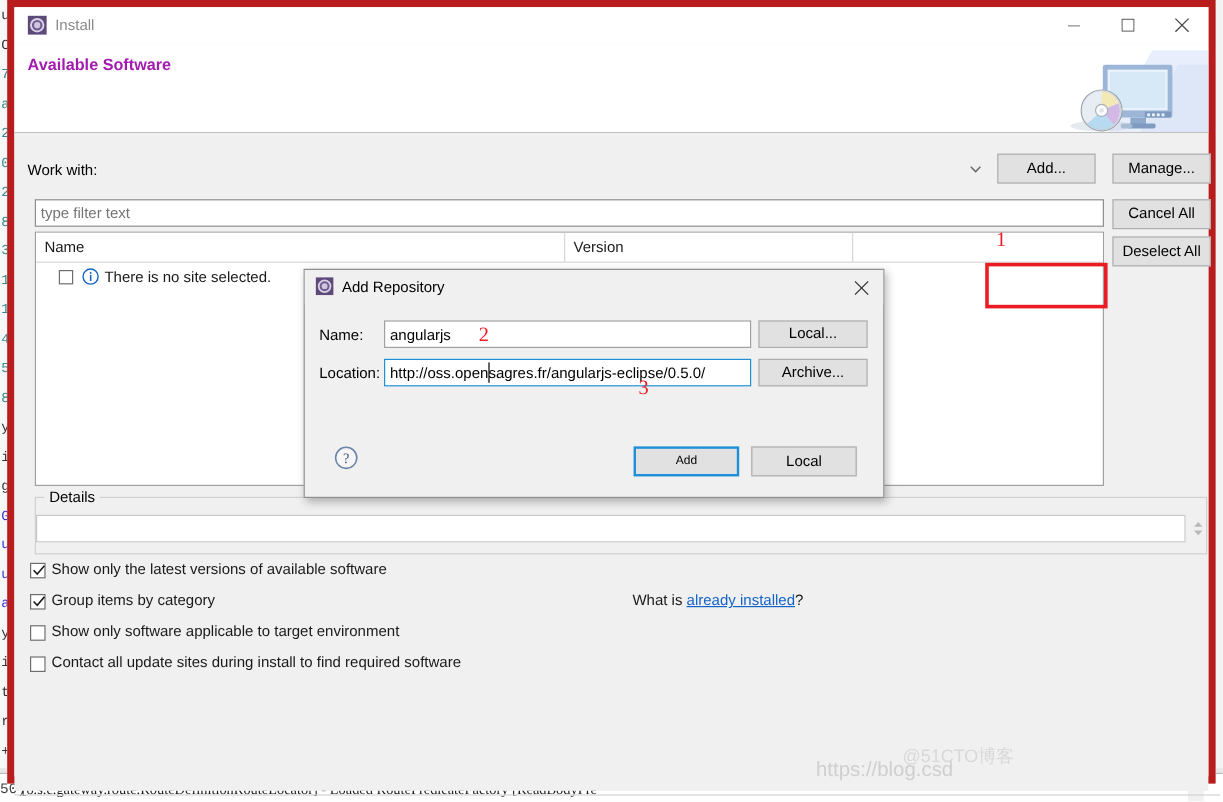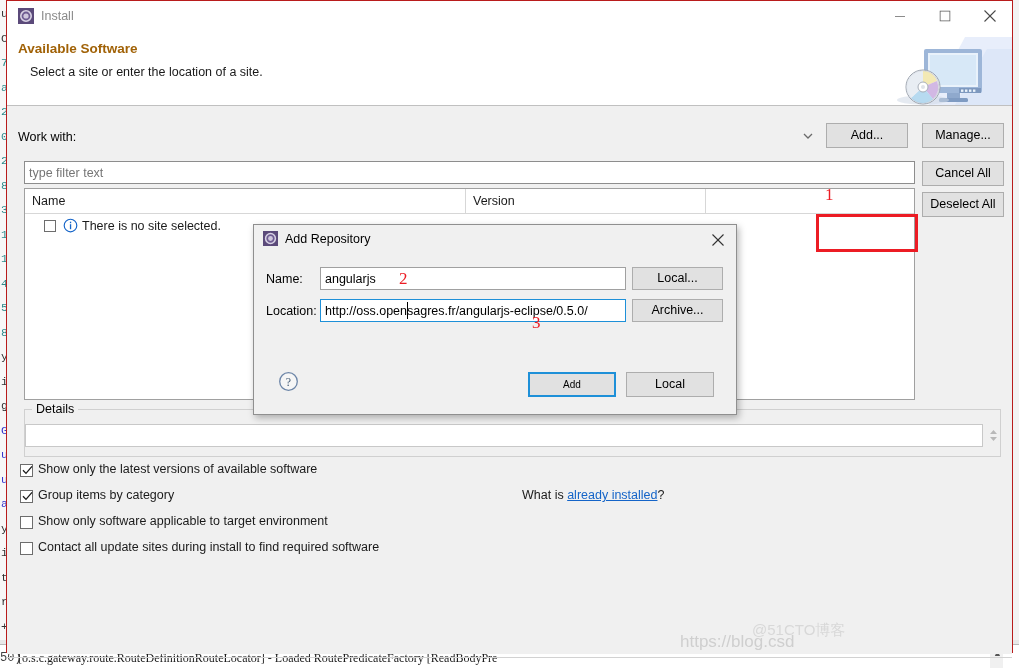--- a/index.html
+++ b/index.html
@@ -24,34 +24,34 @@
                    font-family:Liberation Serif, serif;color:#1a1a1a;}
   #bg-console-left{position:absolute;left:0px;top:6px;font-size:12px;color:#404040;
                    font-family:"Liberation Mono","DejaVu Sans Mono",monospace;}
   #bg-console-scroll{position:absolute;right:16px;top:0;width:13px;height:23px;background:#f0f0f0;}
   #bg-console-arrow{position:absolute;right:17px;top:3px;font-size:9px;color:#555;}
   #bg-bottombar{position:absolute;left:0;bottom:23px;width:1019px;height:5px;background:#e8e8e8;}
 
   
   #install-window{
     position:absolute;left:6px;top:0px;width:1007px;height:653px;
-    background:#f0f0f0;border:1px solid #b91c1c;box-sizing:border-box;
+    background:#f0f0f0;border:6px solid #b91c1c;box-sizing:border-box;
   }
   #titlebar{position:relative;height:31px;background:#ffffff;}
   #title-icon{position:absolute;left:11px;top:7px;width:16px;height:16px;}
   #title-text{position:absolute;left:34px;top:8px;font-size:12.5px;color:#8a8a8a;}
   .wbtn{position:absolute;top:0;width:45px;height:30px;cursor:default;}
   .wbtn svg{position:absolute;left:50%;top:50%;transform:translate(-50%,-50%);}
   #btn-min{right:90px;}
   #btn-max{right:45px;}
   #btn-close{right:0px;}
 
   
   #banner{position:relative;height:73px;background:#ffffff;border-bottom:1px solid #c0c0c0;overflow:hidden;}
-  #banner-title{position:absolute;left:11px;top:9px;font-size:13.5px;font-weight:bold;color:#a16207;}
+  #banner-title{position:absolute;left:11px;top:9px;font-size:13.5px;font-weight:bold;color:#a21caf;}
   #banner-sub{position:absolute;left:23px;top:33px;font-size:12.5px;color:#1a1a1a;}
   #banner-img{position:absolute;right:0px;top:-5px;width:165px;height:78px;}
 
   
   #wizbody{position:relative;background:#f0f0f0;height:calc(653px - 31px - 74px);}
 
   .lbl{position:absolute;font-size:12.5px;color:#000;}
   .tbox{position:absolute;background:#ffffff;border:1px solid #8d8d8d;box-sizing:border-box;
         font-size:12.5px;color:#000;padding:2px 4px;font-family:inherit;outline:none;}
   .btn{position:absolute;background:#e1e1e1;border:1px solid #adadad;box-sizing:border-box;
@@ -213,21 +213,20 @@
     <div class="wbtn" id="btn-close">
       <svg width="12" height="12" viewBox="0 0 12 12">
           <line x1="0.5" y1="0.5" x2="11.5" y2="11.5" stroke="#4a4a4a" stroke-width="1.1"></line>
           <line x1="11.5" y1="0.5" x2="0.5" y2="11.5" stroke="#4a4a4a" stroke-width="1.1"></line>
         </svg>
     </div>
   </div>
 
   <div id="banner">
     <span id="banner-title">Available Software</span>
-    <span id="banner-sub">Select a site or enter the location of a site.</span>
     <span id="banner-img">
       <svg width="165" height="78" viewBox="0 0 165 78">
         <path d="M82 78 L118 10 L165 10 L165 78 Z" fill="#e8eefb"></path>
         <path d="M108 78 L140 22 L165 22 L165 78 Z" fill="#dde7f8"></path>
         <rect x="77" y="22" width="58" height="44" rx="2" fill="#9db6d8"></rect>
         <rect x="81" y="26" width="50" height="34" fill="#e9f2fb"></rect>
         <rect x="83" y="28" width="46" height="30" fill="#d7e8f7"></rect>
         <rect x="100" y="66" width="13" height="6" fill="#8fa9cd"></rect>
         <rect x="92" y="71" width="29" height="4" rx="1.5" fill="#7f9bc2"></rect>
         <rect x="112" y="61" width="22" height="5" fill="#7e99bf"></rect>

